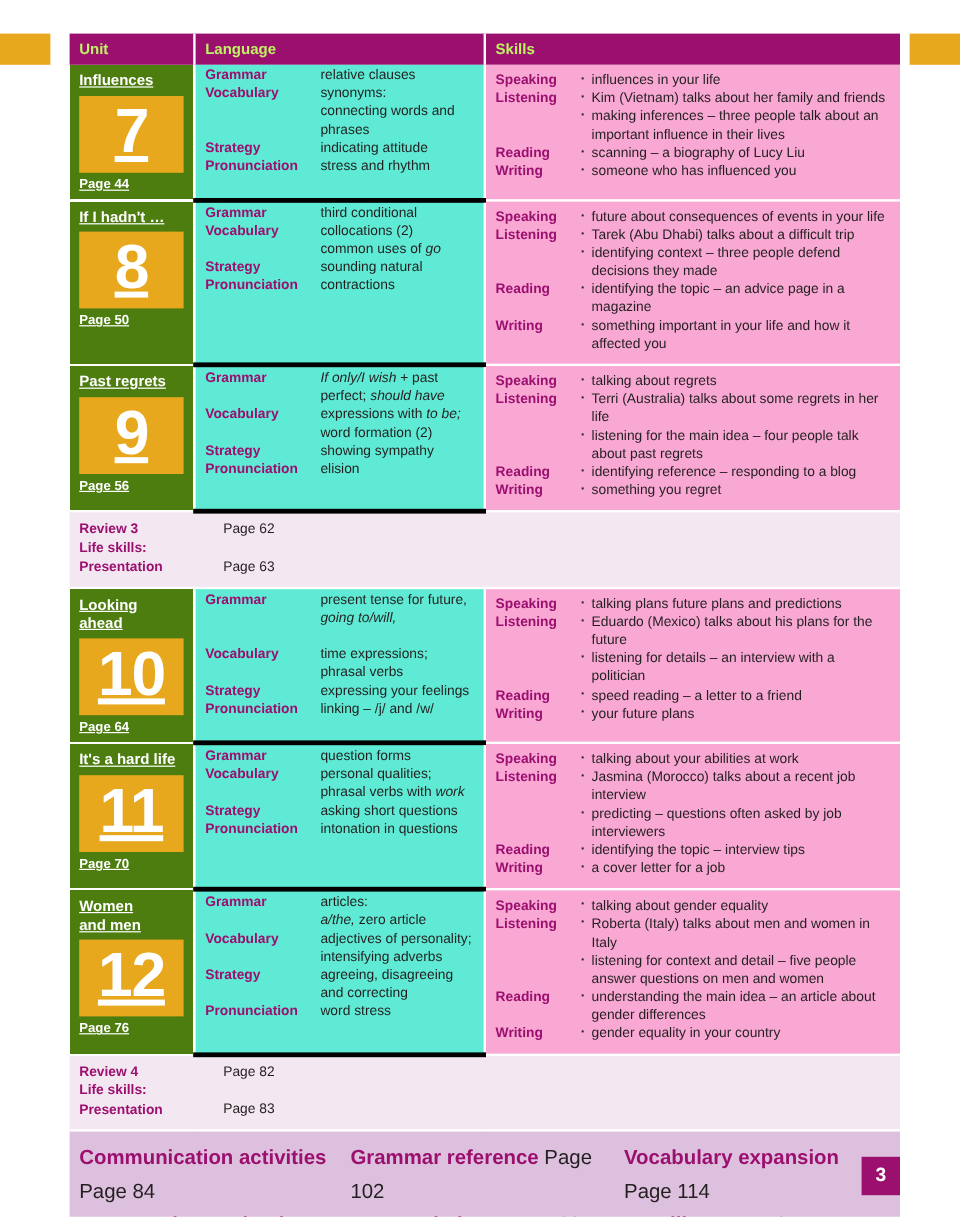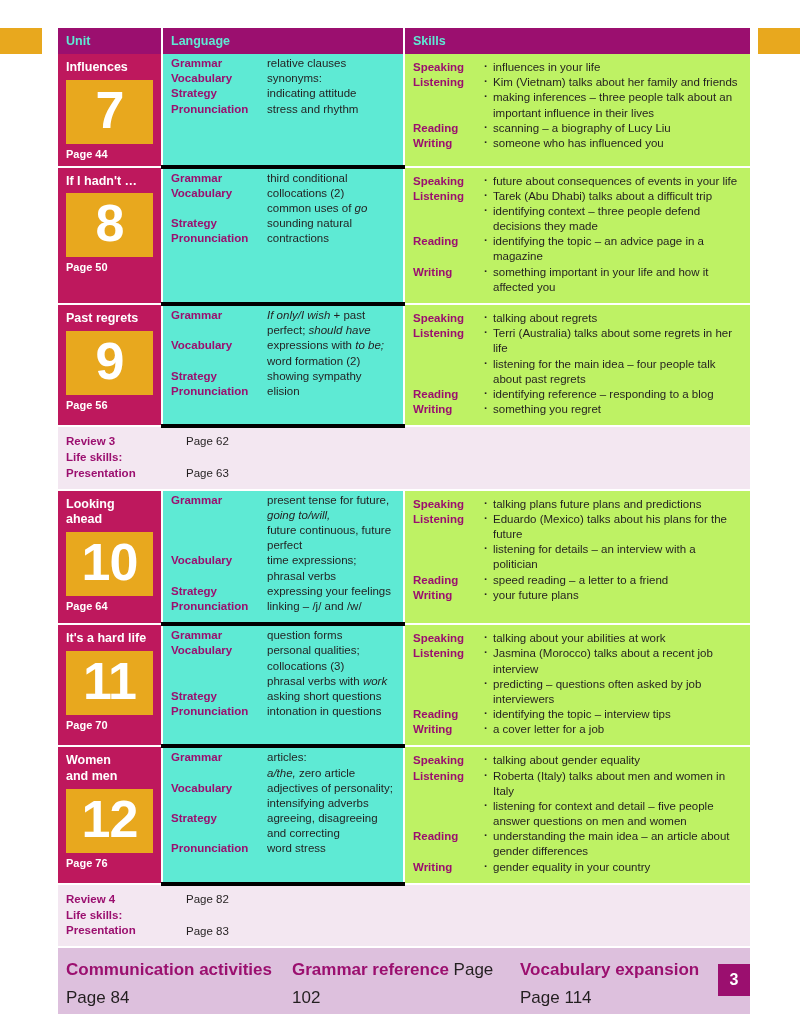--- a/index.html
+++ b/index.html
@@ -35,44 +35,45 @@
     position: absolute;
     left: 58px;
     top: 28px;
     width: 692px;
     border-collapse: collapse;
   }
 
   
   .hdr {
     background: #9b0f6f;
-    color: #5eead4;
+    color: #bef264;
     font-weight: bold;
     font-size: 12.5px;
     padding: 6px 8px;
     text-align: left;
     vertical-align: middle;
     border-right: 2px solid #ffffff;
   }
   .hdr:last-child { border-right: none; }
 
   
   .col-unit { width: 104px; }
   .col-lang { width: 242px; }
   .col-skills { width: 346px; }
 
   
   td.unit-cell {
-    background: #be185d;
+    background: #4d7c0f;
     color: #ffffff;
     vertical-align: top;
     padding: 6px 8px 6px 8px;
     border-right: 2px solid #ffffff;
     border-bottom: 2px solid #ffffff;
     position: relative;
+    text-decoration: underline;
   }
   .unit-title {
     font-weight: bold;
     font-size: 12.5px;
     line-height: 1.25;
     margin-bottom: 4px;
   }
   .unit-number {
     background: #e8a81e;
     color: #ffffff;
@@ -119,21 +120,21 @@
     display: table-cell;
     font-size: 11.5px;
     line-height: 1.32;
     vertical-align: top;
     color: #231f20;
   }
   .lang-value em { font-style: italic; text-align: right; }
 
   
   td.skills-cell {
-    background: #bef264;
+    background: #f9a8d4;
     vertical-align: top;
     padding: 6px 8px 8px 8px;
     border-bottom: 2px solid #ffffff;
   }
   .skill-grid { display: table; width: 100%; border-collapse: collapse; }
   .skill-row { display: table-row; }
   .skill-label {
     display: table-cell;
     color: #9b0f6f;
     font-weight: bold;
@@ -251,20 +252,24 @@
             <div class="lang-grid">
               <div class="lang-row">
                 <div class="lang-label">Grammar</div>
                 <div class="lang-value">relative clauses</div>
               </div>
               <div class="lang-row">
                 <div class="lang-label">Vocabulary</div>
                 <div class="lang-value">synonyms:</div>
               </div>
               <div class="lang-row">
+                <div class="lang-label">&nbsp;</div>
+                <div class="lang-value">connecting words and phrases</div>
+              </div>
+              <div class="lang-row">
                 <div class="lang-label">Strategy</div>
                 <div class="lang-value">indicating attitude</div>
               </div>
               <div class="lang-row">
                 <div class="lang-label">Pronunciation</div>
                 <div class="lang-value">stress and rhythm</div>
               </div>
             </div>
           </td>
           <td class="skills-cell">
@@ -430,21 +435,20 @@
             <div class="unit-page">Page 64</div>
           </td>
           <td class="lang-cell">
             <div class="lang-grid">
               <div class="lang-row">
                 <div class="lang-label">Grammar</div>
                 <div class="lang-value">present tense for future, <em>going to/will,</em></div>
               </div>
               <div class="lang-row">
                 <div class="lang-label">&nbsp;</div>
-                <div class="lang-value">future continuous, future perfect</div>
               </div>
               <div class="lang-row">
                 <div class="lang-label">Vocabulary</div>
                 <div class="lang-value">time expressions;</div>
               </div>
               <div class="lang-row">
                 <div class="lang-label">&nbsp;</div>
                 <div class="lang-value">phrasal verbs</div>
               </div>
               <div class="lang-row">
@@ -495,24 +499,20 @@
           </td>
           <td class="lang-cell">
             <div class="lang-grid">
               <div class="lang-row">
                 <div class="lang-label">Grammar</div>
                 <div class="lang-value">question forms</div>
               </div>
               <div class="lang-row">
                 <div class="lang-label">Vocabulary</div>
                 <div class="lang-value">personal qualities;</div>
-              </div>
-              <div class="lang-row">
-                <div class="lang-label">&nbsp;</div>
-                <div class="lang-value">collocations (3)</div>
               </div>
               <div class="lang-row">
                 <div class="lang-label">&nbsp;</div>
                 <div class="lang-value">phrasal verbs with <em>work</em></div>
               </div>
               <div class="lang-row">
                 <div class="lang-label">Strategy</div>
                 <div class="lang-value">asking short questions</div>
               </div>
               <div class="lang-row">

